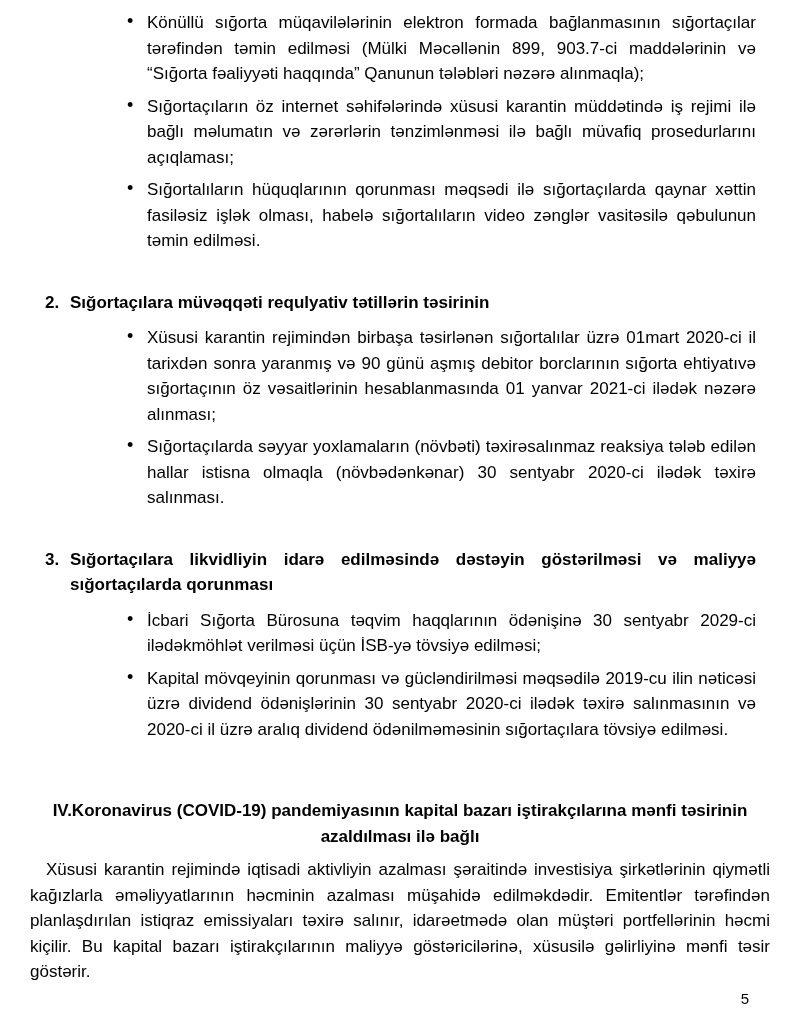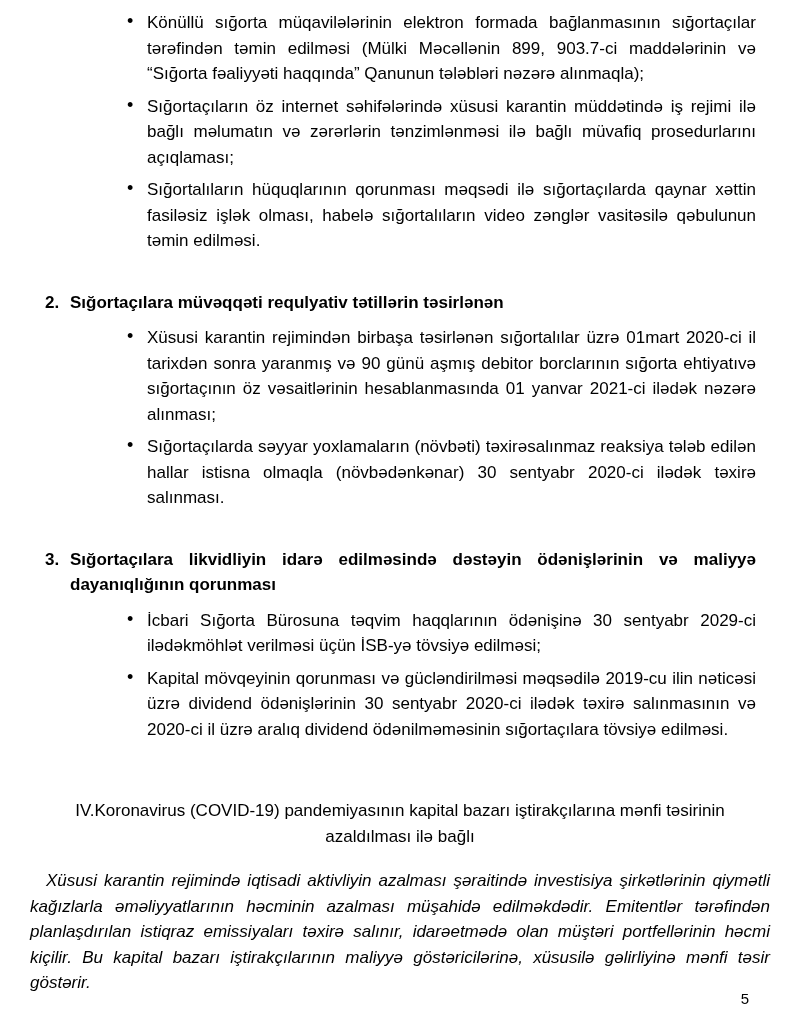--- a/index.html
+++ b/index.html
@@ -41,26 +41,25 @@
     margin-left: 15px;
     margin-right: 14px;
     font-weight: bold;
     text-align: justify;
     margin-bottom: 10px;
   }
   .section-num { position: absolute; left: 0; top: 0; font-weight: bold; }
   .center-heading {
     margin-top: 56px;
     padding: 0 14px;
-    font-weight: normal;
+    font-weight: bold;
     text-align: center;
   }
   .closing-paragraph {
-    margin-top: 19px;
-    font-style: italic;
+    margin-top: 8px;
     text-align: justify;
     text-indent: 16px;
   }
   .page-number {
     position: absolute;
     right: 51px;
     bottom: 14px;
     font-size: 15px;
   }
 </style>
@@ -80,38 +79,38 @@
     </li>
     <li class="bullet-item">
       <span class="marker">•</span>
       <span class="bullet-text">Sığortalıların hüquqlarının qorunması məqsədi ilə sığortaçılarda qaynar xəttin fasiləsiz işlək olması, habelə sığortalıların video zənglər vasitəsilə qəbulunun təmin edilməsi.</span>
     </li>
   </ul>
 
   <div class="section">
     <div class="section-heading">
       <span class="section-num">2.</span>
-      <span class="section-title">Sığortaçılara müvəqqəti requlyativ tətillərin təsirlənən</span>
+      <span class="section-title">Sığortaçılara müvəqqəti requlyativ tətillərin təsirinin</span>
     </div>
     <ul class="bullets">
       <li class="bullet-item">
         <span class="marker">•</span>
         <span class="bullet-text">Xüsusi karantin rejimindən birbaşa təsirlənən sığortalılar üzrə 01mart 2020-ci il tarixdən sonra yaranmış və 90 günü aşmış debitor borclarının sığorta ehtiyatıvə sığortaçının öz vəsaitlərinin hesablanmasında 01 yanvar 2021-ci ilədək nəzərə alınması;</span>
       </li>
       <li class="bullet-item">
         <span class="marker">•</span>
         <span class="bullet-text">Sığortaçılarda səyyar yoxlamaların (növbəti) təxirəsalınmaz reaksiya tələb edilən hallar istisna olmaqla (növbədənkənar) 30 sentyabr 2020-ci ilədək təxirə salınması.</span>
       </li>
     </ul>
   </div>
 
   <div class="section">
     <div class="section-heading">
       <span class="section-num">3.</span>
-      <span class="section-title">Sığortaçılara likvidliyin idarə edilməsində dəstəyin ödənişlərinin və maliyyə dayanıqlığının qorunması</span>
+      <span class="section-title">Sığortaçılara likvidliyin idarə edilməsində dəstəyin göstərilməsi və maliyyə sığortaçılarda qorunması</span>
     </div>
     <ul class="bullets">
       <li class="bullet-item">
         <span class="marker">•</span>
         <span class="bullet-text">İcbari Sığorta Bürosuna təqvim haqqlarının ödənişinə 30 sentyabr 2029-ci ilədəkmöhlət verilməsi üçün İSB-yə tövsiyə edilməsi;</span>
       </li>
       <li class="bullet-item">
         <span class="marker">•</span>
         <span class="bullet-text">Kapital mövqeyinin qorunması və gücləndirilməsi məqsədilə 2019-cu ilin nəticəsi üzrə dividend ödənişlərinin 30 sentyabr 2020-ci ilədək təxirə salınmasının və 2020-ci il üzrə aralıq dividend ödənilməməsinin sığortaçılara tövsiyə edilməsi.</span>
       </li>

